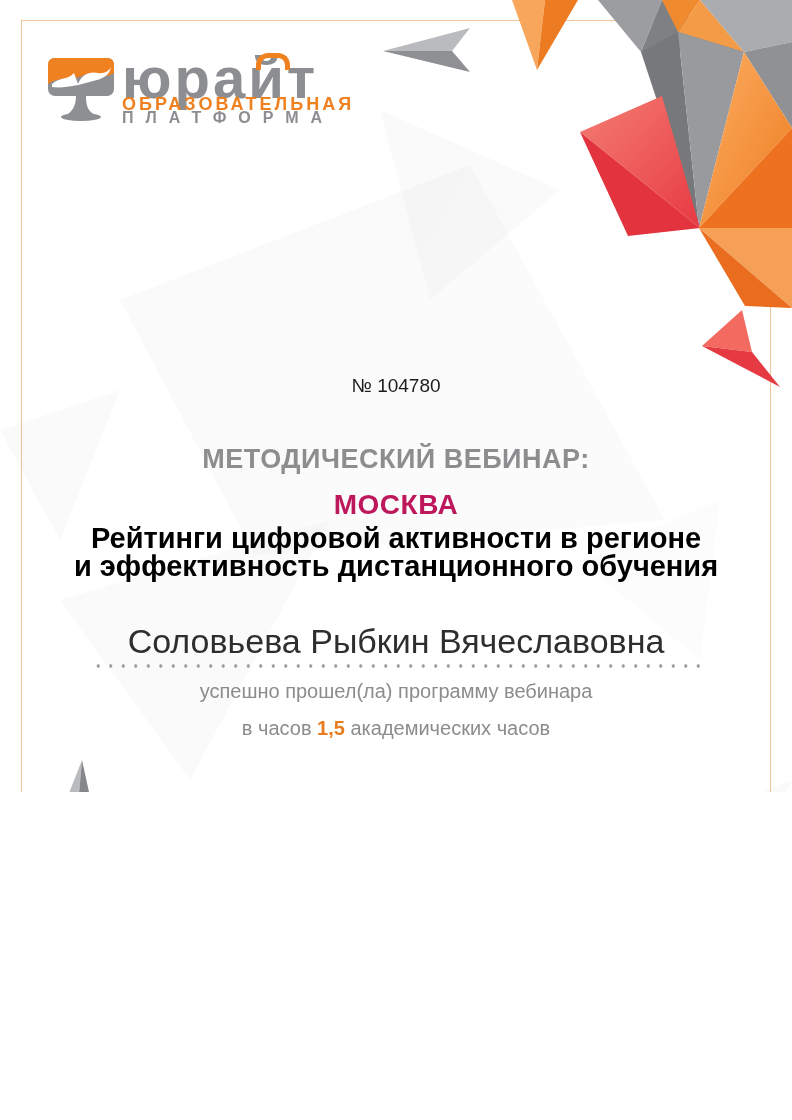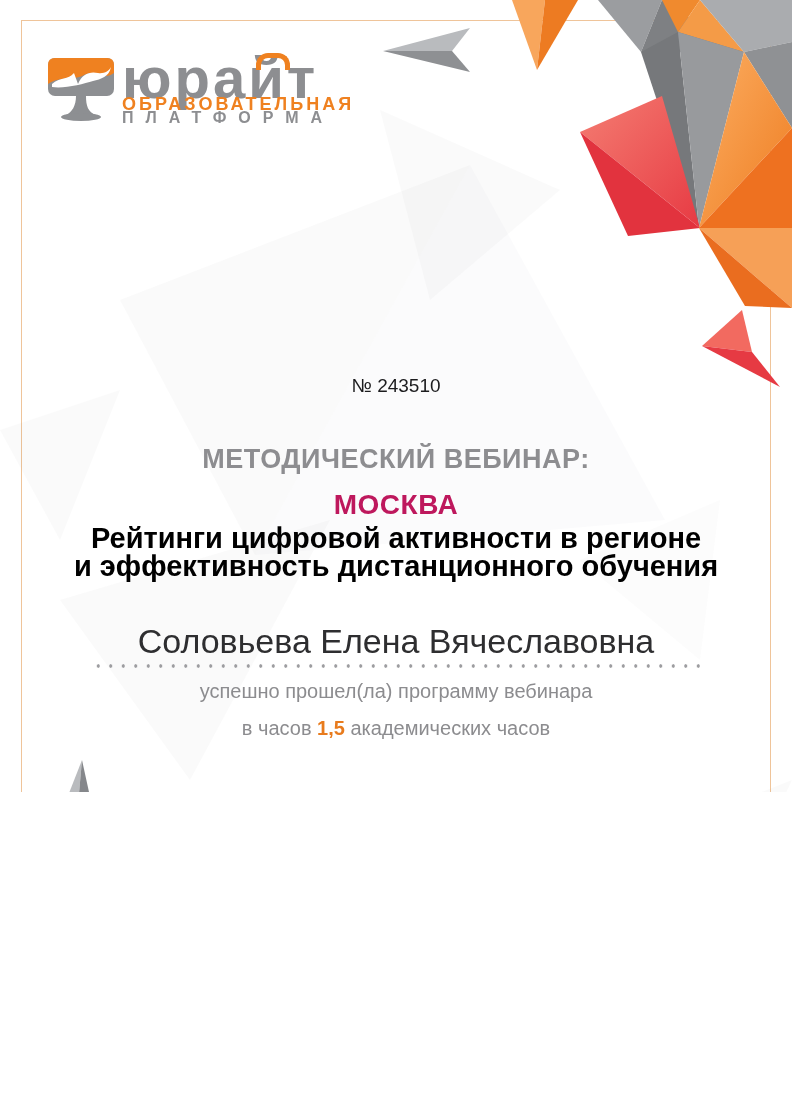--- a/index.html
+++ b/index.html
@@ -137,28 +137,28 @@
       <path d="M4,26 C12,19 20,22 26,15 L30,26 C34,16 42,13 50,15 C56,16 61,13 63,9 C61,19 53,21 45,23 C35,26 16,31 4,29 Z" fill="#ffffff"></path>
       <path d="M28,38 C28,48 24,54 18,57 H48 C40,54 38,48 38,38 Z" fill="#8d8f92"></path>
       <ellipse cx="33" cy="59" rx="20" ry="4" fill="#8d8f92"></ellipse>
     </svg>
     <div class="lt-word">юрайт</div>
     <div class="breve lt-breve"></div>
     <div class="lt-sub1">ОБРАЗОВАТЕЛЬНАЯ</div>
     <div class="lt-sub2">ПЛАТФОРМА</div>
   </div>
 
-  <div class="centered number">№ 243510</div>
+  <div class="centered number">№ 104780</div>
   <div class="centered weblabel">МЕТОДИЧЕСКИЙ ВЕБИНАР:</div>
   <div class="centered city">МОСКВА</div>
   <div class="centered topic">
     <div>Рейтинги цифровой активности в регионе</div>
     <div>и эффективность дистанционного обучения</div>
   </div>
-  <div class="centered recipient">Соловьева Елена Вячеславовна</div>
+  <div class="centered recipient">Соловьева Рыбкин Вячеславовна</div>
   <div class="dotted"></div>
   <div class="centered completion">успешно прошел(ла) программу вебинара</div>
   <div class="centered volume">
     <span>в часов</span>
     <span class="hours">1,5</span>
     <span>академических часов</span>
   </div>
 
   <svg class="stamp" viewBox="0 0 160 160">
     <g fill="none" stroke="#3a53a4">

